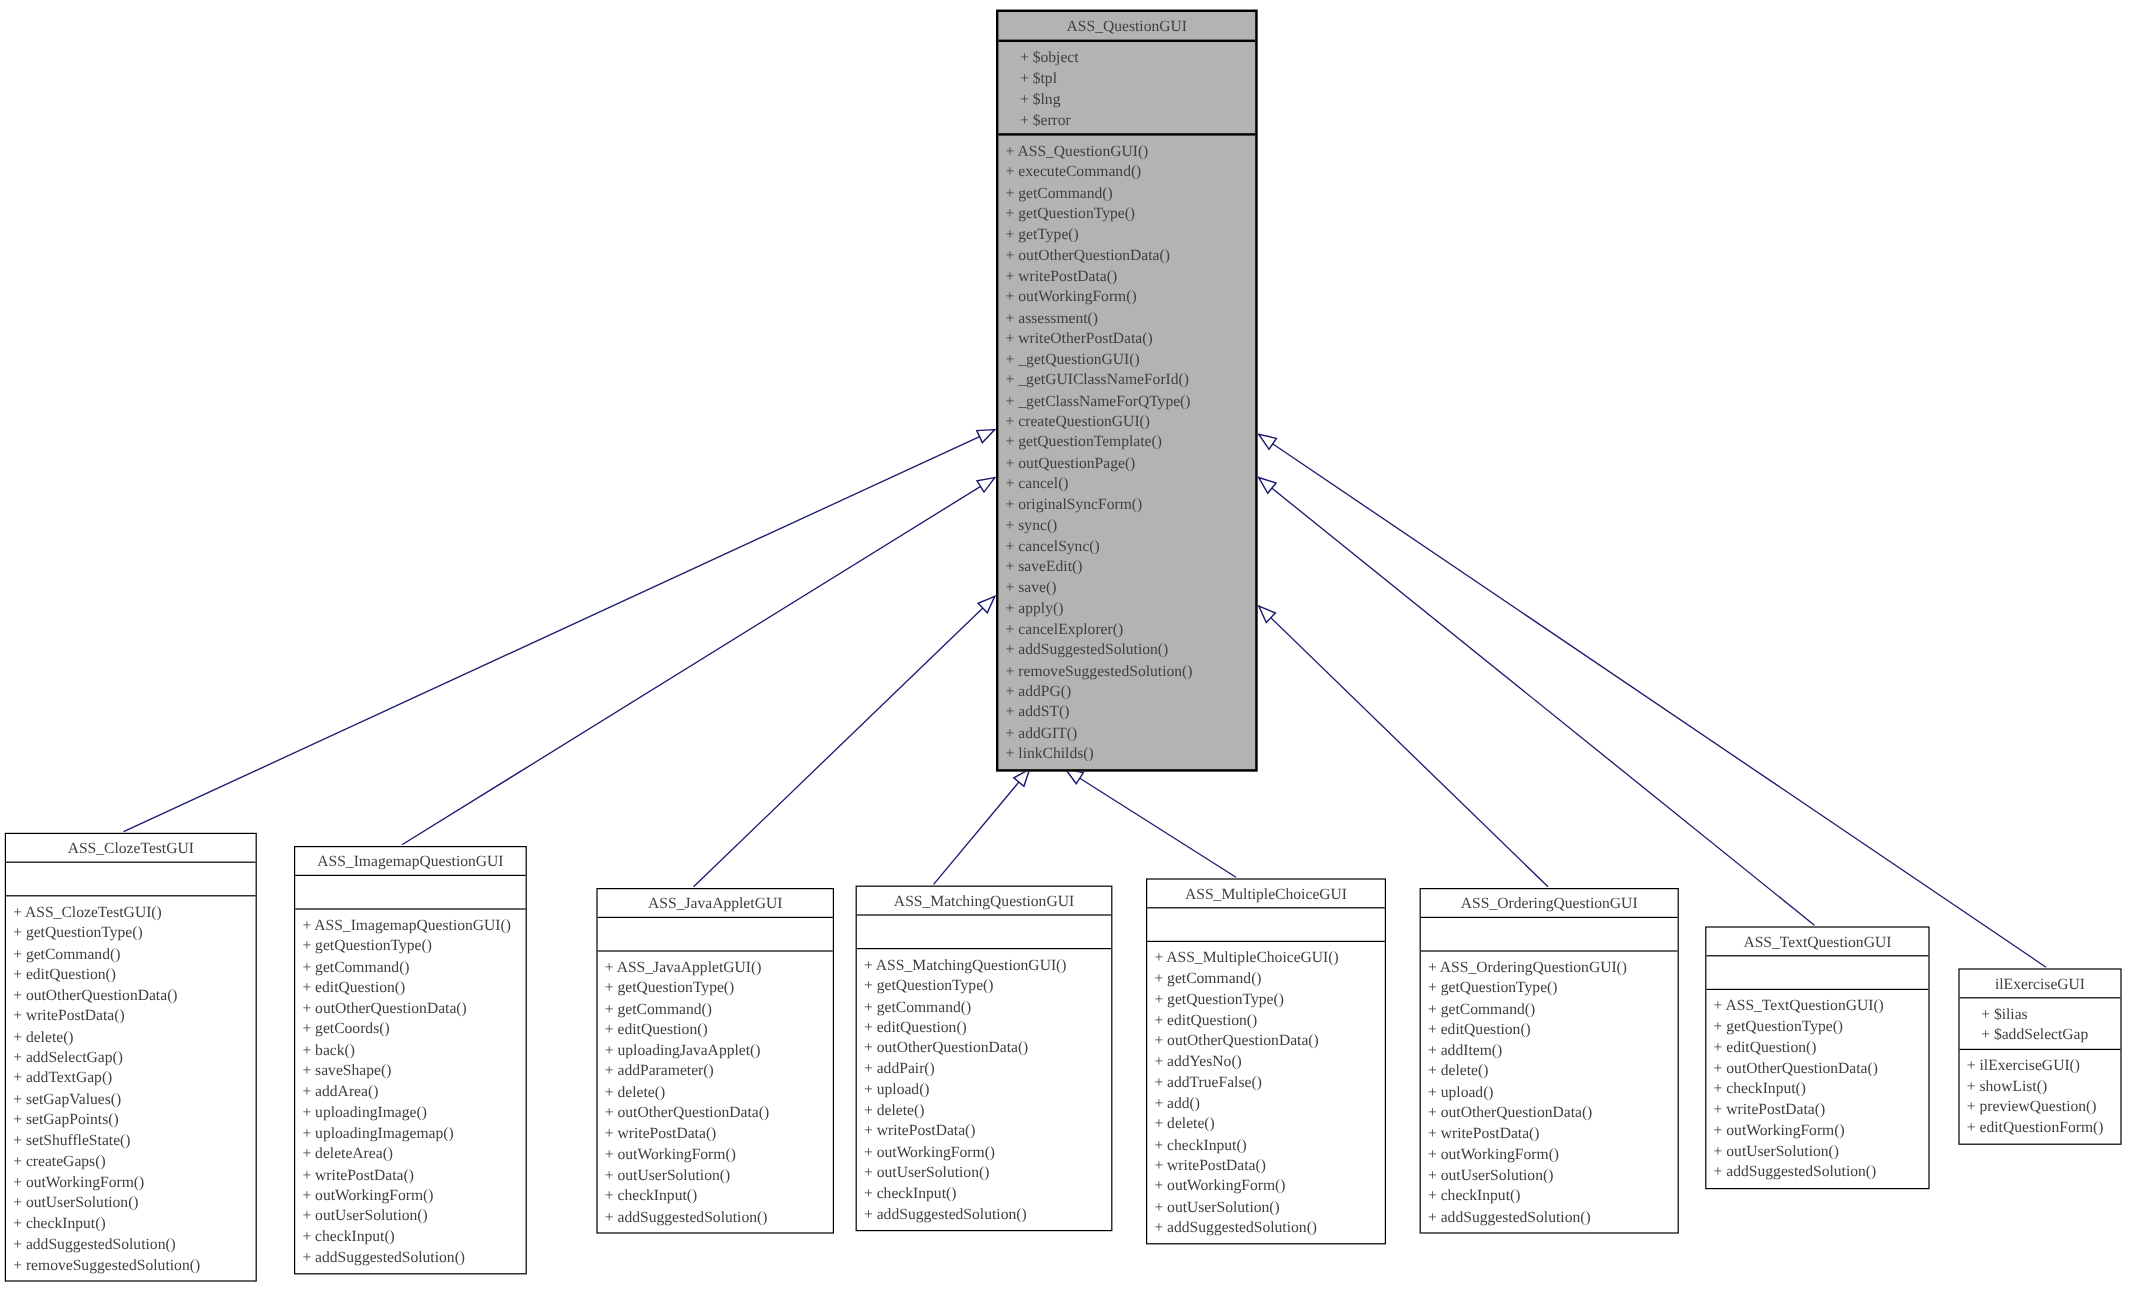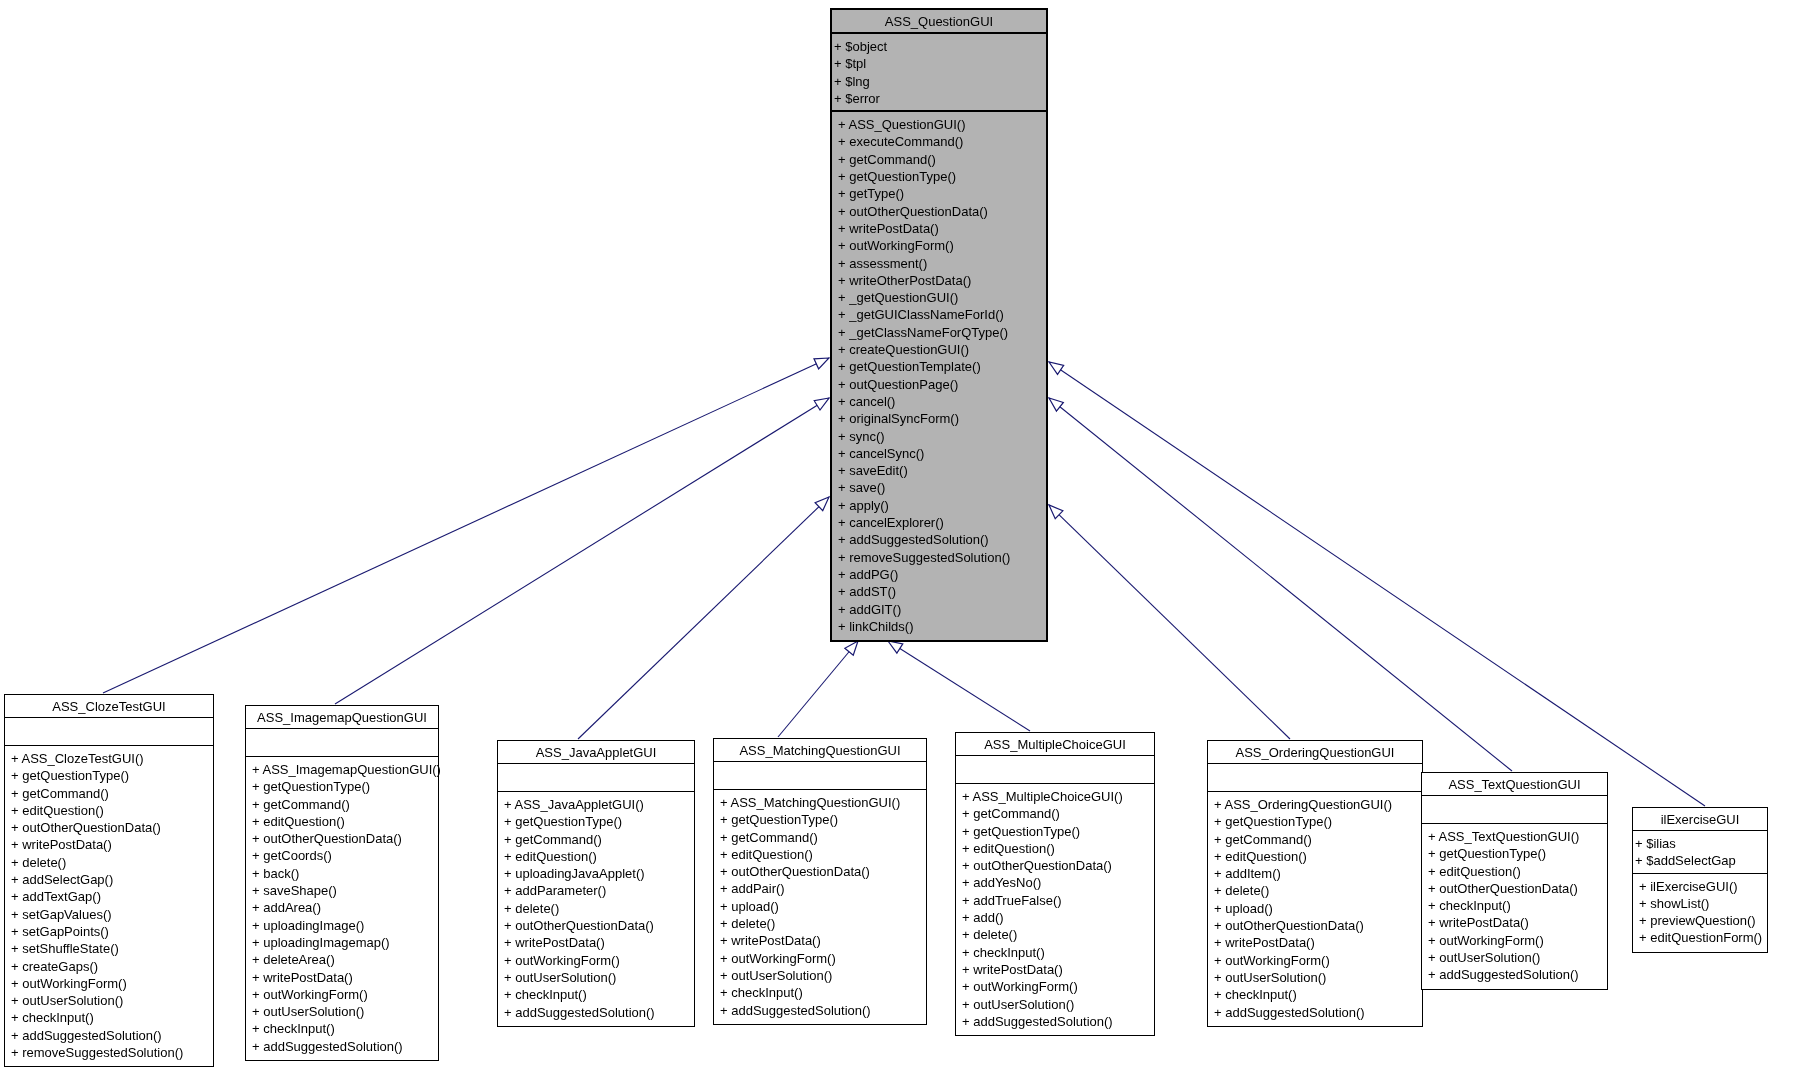--- a/index.html
+++ b/index.html
@@ -1,21 +1,21 @@
 <!DOCTYPE html>
 <html><head>
 <meta charset="utf-8">
 <style>
   html,body { margin:0; padding:0; background:#ffffff; }
   #stage {
     position:relative;
     width:1797px; height:1080px;
     background:#ffffff;
-    font-family:Liberation Sans, sans-serif;
-    color:#000000;
+    font-family:Liberation Serif, serif;
+    color:#404040;
     overflow:hidden;
   }
   #arrow-layer {
     position:absolute; left:0; top:0; width:1797px; height:1080px;
     pointer-events:none;
   }
   .uml-class {
     position:absolute;
     background:#ffffff;
     border:1px solid #000000;
@@ -24,21 +24,21 @@
   }
   .uml-title {
     text-align:center;
     padding:4px 6px 3px 6px;
     border-bottom:1px solid #000000;
     white-space:nowrap;
   }
   .uml-attrs {
     min-height:28px;
     border-bottom:1px solid #000000;
-    padding:4px 6px 3px 2px;
+    padding:4px 6px 3px 18px;
     box-sizing:border-box;
   }
   .uml-methods { padding:4px 6px 5px 6px;border-radius:16px; }
   .uml-row {
     line-height:17.3px;
     white-space:nowrap;
   }
   .uml-class.base { background:#b3b3b3; border-width:2px; }
   .uml-class.base .uml-title { border-bottom-width:2px; }
   .uml-class.base .uml-attrs { border-bottom-width:2px; }
@@ -228,21 +228,21 @@
         <div class="uml-row">+ add()</div>
         <div class="uml-row">+ delete()</div>
         <div class="uml-row">+ checkInput()</div>
         <div class="uml-row">+ writePostData()</div>
         <div class="uml-row">+ outWorkingForm()</div>
         <div class="uml-row">+ outUserSolution()</div>
         <div class="uml-row">+ addSuggestedSolution()</div>
       </div>
   </div>
 
-  <div class="uml-class" style="left:1183px; top:740px; width:216px;margin-left:24px;">
+  <div class="uml-class" style="left:1183px; top:740px; width:216px;">
     <div class="uml-title">ASS_OrderingQuestionGUI</div>
     <div class="uml-attrs">
       
     </div>
     <div class="uml-methods">
 
     <div class="uml-row">+ ASS_OrderingQuestionGUI()</div>
         <div class="uml-row">+ getQuestionType()</div>
         <div class="uml-row">+ getCommand()</div>
         <div class="uml-row">+ editQuestion()</div>

